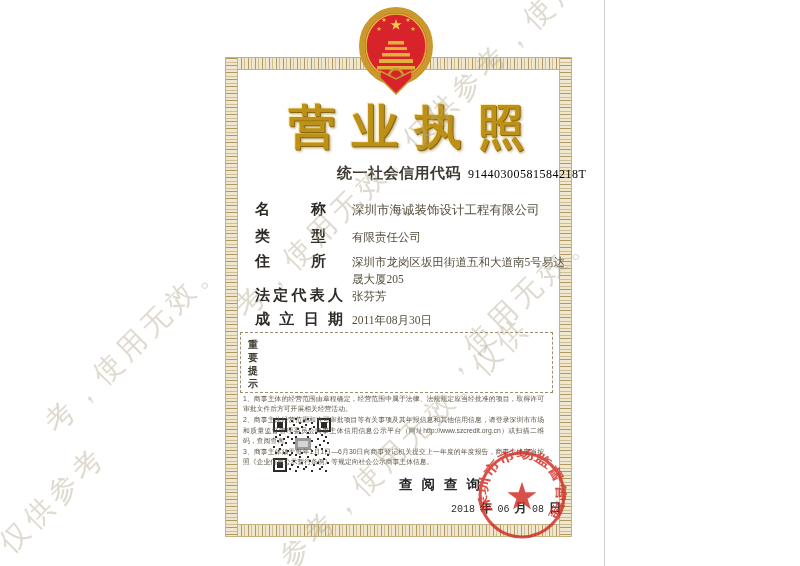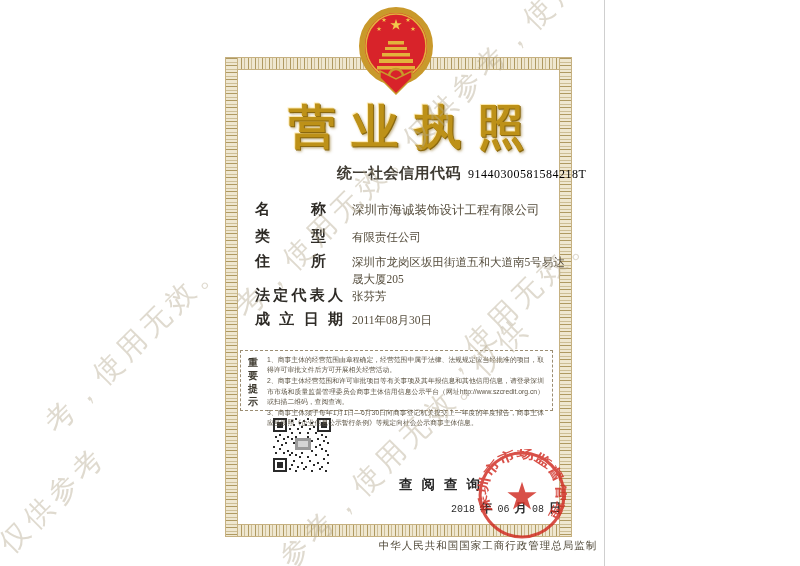--- a/index.html
+++ b/index.html
@@ -33,22 +33,22 @@
   .row .flabel.w2{width:71px;}
   .row .flabel.w5{width:88px;}
   .row .fvalue{position:absolute;left:97px;top:1px;width:214px;font-family:"Liberation Serif",serif;
                font-size:11.5px;color:#564e3e;line-height:16.5px;}
   #row-name{top:201px;}   #row-name .fvalue{font-size:12.5px;}
   #row-type{top:228px;}
   #row-addr{top:253px;}
   #row-rep{top:287px;}
   #row-date{top:311px;}
   
-  #notice{position:absolute;left:240px;top:350px;width:313px;height:61px;
-          border:1px dashed #9b8d72;box-sizing:border-box;display:flex;z-index:2;}
+  #notice{position:absolute;left:240px;top:332px;width:313px;height:61px;
+          border:1px dashed #9b8d72;box-sizing:border-box;display:flex;z-index:2;flex-direction:column;}
   #notice .side{width:14px;margin:5px 3px 0 7px;font-size:10px;font-weight:bold;color:#3c382e;
                 line-height:13px;word-break:break-all;}
   #notice .items{flex:1;padding:4px 8px 3px 2px;font-size:6.8px;line-height:1.5;
                  color:#5c5444;text-align:justify;}
   #notice .items p{margin:0 0 1px 0;}
   
   #qr{position:absolute;left:273px;top:418px;width:58px;height:54px;}
   
   #reg-label{position:absolute;left:399px;top:476px;font-size:13.5px;font-weight:bold;
              letter-spacing:9px;color:#262626;}
@@ -244,21 +244,20 @@
     <circle cx="45" cy="45" r="41" fill="none" stroke="#d02a20" stroke-width="3"></circle>
     <path d="M0,-1 L0.588,0.809 L-0.951,-0.309 L0.951,-0.309 L-0.588,0.809 Z" fill="#d02a20" transform="translate(45,47) scale(15)"></path>
     <defs>
       <path id="sealArc" d="M 17,62 A 34,34 0 1,1 73,62" fill="none"></path>
     </defs>
     <text font-size="12" fill="#d02a20" font-weight="bold" font-family="Liberation Serif,serif">
       <textPath href="#sealArc" startOffset="2" textLength="166" lengthAdjust="spacingAndGlyphs">深圳市市场监督管理局</textPath>
     </text>
   </svg>
 
-  <div id="footer">中华人民共和国国家工商行政管理总局监制</div>
 
   <div class="wm" id="wm-a">考，使用无效。仅供参考，使用无效。</div>
   <div class="wm" id="wm-b">考，使用无效。</div>
   <div class="wm" id="wm-c">参考，使用无效。仅供</div>
   <div class="wm" id="wm-d">，使用无效。</div>
   <div class="wm" id="wm-e">仅供参考</div>
 
 </div>
 
 </body></html>

